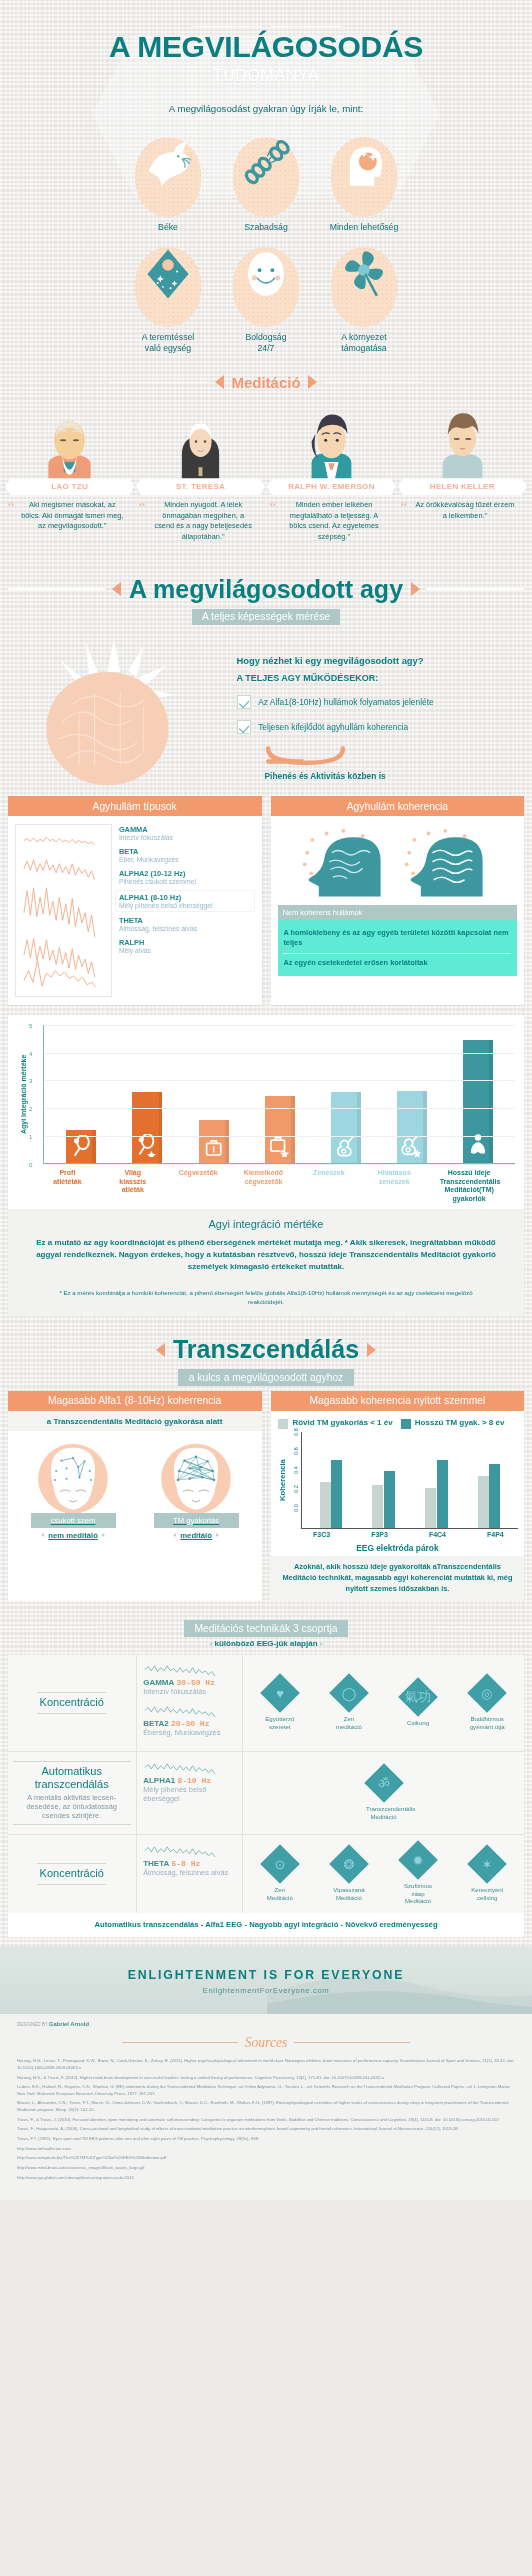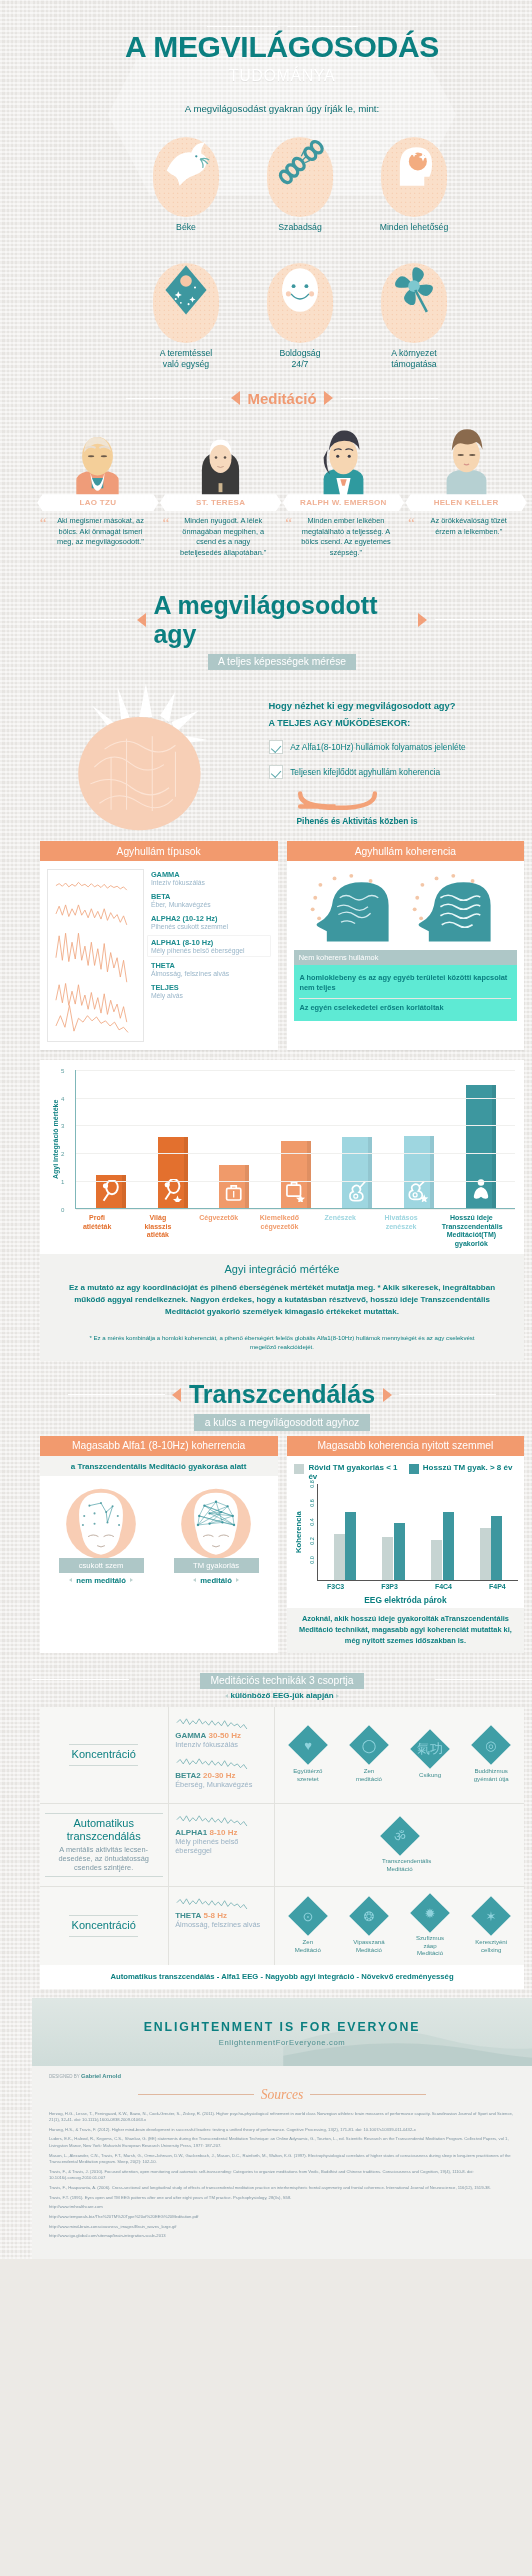--- a/index.html
+++ b/index.html
@@ -6,36 +6,36 @@
   body {
     width:532px; margin:0 auto;
     font-family:"Liberation Sans", sans-serif;
     background:#eceae6;
     color:#1a7a7a;
     -webkit-font-smoothing:antialiased;
   }
   .page { width:532px; position:relative; background:
      repeating-linear-gradient(0deg, rgba(255,255,255,.45) 0 0.6px, rgba(0,0,0,.012) 0.6px 1.3px),
      repeating-linear-gradient(90deg, rgba(255,255,255,.35) 0 0.6px, rgba(0,0,0,.010) 0.6px 1.3px),
-     #eceae7; padding-left: 32px; }
+     #eceae7; }
 
   
   .hero { padding:26px 0 11.6px; text-align:center; position:relative; }
   .hexbg { position:absolute; left:50%; top:34px; transform:translateX(-50%);
     width:348px; height:161px; background:rgba(255,255,255,.30);
     clip-path:polygon(12% 0,88% 0,100% 50%,88% 100%,12% 100%,0 50%); }
   .hero-inner { position:relative; }
   .rule-wrap { display:flex; align-items:center; justify-content:center; gap:9px; margin-bottom:3.9px;}
   .rule { height:1.3px; width:71px; background:#fff; }
   h1.title { font-size:30px; font-weight:bold; color:#0b7f80; letter-spacing:-0.3px; line-height:1.05; }
   .subtitle { font-size:16px; color:#ffffff; letter-spacing:0.6px; margin-top:3.9px; text-shadow:0 0.6px 0.6px rgba(0,0,0,.06); }
   .lead { font-size:9.7px; color:#0e6f72; margin-top:18px; font-weight:500;}
 
   
-  .icon-grid { display:flex; justify-content:flex-end; gap:30px; margin-top:11.6px; flex-wrap:wrap; width:348px; margin-left:auto; margin-right:auto;}
+  .icon-grid { display:flex; justify-content:center; gap:14px; margin-top:11.6px; flex-wrap:wrap; width:348px; margin-left:auto; margin-right:auto;}
   .icon-cell { width:84px; text-align:center; }
   .blob { width:66px; height:80px; margin:0 auto; position:relative;
           background:#fadfc9; border-radius:50%/46%; }
   .blob .dots { position:absolute; inset:0; border-radius:50%/46%;
      background-image:radial-gradient(#f0a87c 0.8px, transparent 0.8px);
      background-size:4.5px 4.5px; opacity:.55; }
   .blob svg { position:relative; z-index:2; }
   .icon-label { font-size:8.7px; color:#0e7175; margin-top:5.2px; line-height:1.28; font-weight:500;}
 
   
@@ -112,21 +112,21 @@
   .chart-note { background:#f2f2f0; padding:9px 23px 10.3px; text-align:center;}
   .chart-note h3 { font-size:11px; color:#0b7f80; font-weight:500; margin-bottom:6.5px;}
   .chart-note p { font-size:8px; color:#0b7f80; line-height:1.48; font-weight:600;}
   .footnote { font-size:6.1px; color:#0b7f80; text-align:center; padding:6.5px 45px 0; line-height:1.45;}
 
   
   .tpanels { display:flex; gap:9px; padding:5.2px 7.7px 0;}
   .tpanel { flex:1; background:#fff;}
   .tsub { background:#f3f3f1; text-align:center; font-size:8px; color:#0b7f80; padding:5.8px 3.9px; font-weight:600;}
   .faces { display:flex; justify-content:space-around; padding:9px 3.9px 0;}
-  .face-wrap{ text-align:center; width:85px;}
+  .face-wrap{ text-align:center; width:85px;text-decoration:underline;}
   .face-cap { background:#aec7c7; color:#fff; font-size:7.7px; padding:2.6px 3.9px; margin-top:-9px; position:relative; z-index:3;}
   .face-sub { font-size:7.7px; color:#0b7f80; font-weight:bold; margin-top:3.2px; display:flex;align-items:center;justify-content:center;gap:3.9px;}
   .mini-tri{width:0;height:0;border-top:2.6px solid transparent;border-bottom:2.6px solid transparent;}
   .mini-tri.l{border-right:3.9px solid #bcd2cf;}
   .mini-tri.r{border-left:3.9px solid #bcd2cf;}
 
   .legend { display:flex; gap:6.5px; padding:7.7px 7.7px 2.6px; font-size:8px; color:#0b7f80; font-weight:bold;}
   .legend .sw { width:10.3px;height:10.3px;flex:0 0 10.3px;margin-top:0.6px;}
   .eegplot { height:97px; display:flex; padding:0 6.5px;}
   .eeg-y { writing-mode:vertical-rl; transform:rotate(180deg); font-size:7.7px; color:#0b7f80; font-weight:bold; display:flex;align-items:center;justify-content:center; padding-right:1.3px;}
@@ -144,21 +144,21 @@
   .tech-wrap{ margin:0 7.7px; background:#f7f7f5; }
   .tech-row{ display:flex; border-bottom:0.6px solid #e2e2de; }
   .tech-row:last-child{border-bottom:none;}
   .tc1{ width:129px; flex:0 0 129px; display:flex;align-items:center;justify-content:center; text-align:center; padding:9px 5.2px; border-right:0.6px solid #e2e2de;}
   .tc1 .nm{ font-size:11px; color:#0b7f80; border-top:0.6px solid #cfd9d6;border-bottom:0.6px solid #cfd9d6; padding:3.2px 2.6px; line-height:1.2;}
   .tc1 .nm small{display:block;font-size:7.4px;color:#7f9aa6;border:none;padding-top:2.6px;font-weight:400;}
   .tc2{ width:106px; flex:0 0 106px; padding:7.7px 6.5px; border-right:0.6px solid #e2e2de;}
   .tc3{ flex:1; display:flex; justify-content:space-around; align-items:center; padding:7.7px 3.9px; gap:2.6px;}
   .band-name{ font-size:8px; color:#6f8fa5; font-weight:bold; }
   .band-name b{ color:#3f8d8f;}
-  .band-name i{ color:#f0a070; font-style:normal;}
+  .band-name i{ color:#f0a070; font-style:normal;font-family:Liberation Mono, monospace;}
   .band-desc{ font-size:7.4px; color:#9ab2c4; line-height:1.3; margin-bottom:5.8px;}
   .dia{ width:35px; text-align:center;}
   .dia .sq{ width:28px;height:28px;background:#3f9ea6;transform:rotate(45deg);margin:3.9px auto 7.7px;position:relative;}
   .dia .sq span{ transform:rotate(-45deg); position:absolute; inset:0; display:flex;align-items:center;justify-content:center; color:#8fd3dd; font-size:13px;}
   .dia .cap{ font-size:6.1px; color:#3f8d8f; line-height:1.25;}
   .tech-foot{ background:#fff; text-align:center; font-size:7.7px; color:#0b7f80; font-weight:bold; padding:7.7px 3.9px; margin:0 7.7px 0;}
 
   
   .cta{ position:relative; margin-top:9px; padding:22px 0 19.4px; text-align:center;
         background:linear-gradient(#dfe7e4,#cfdcd9);}
@@ -433,21 +433,21 @@
               </div>
               <div class="wl-item hl">
                 <div class="wl-name">ALPHA1 (8-10 Hz)</div>
                 <div class="wl-desc">Mély pihenés belső éberséggel</div>
               </div>
               <div class="wl-item">
                 <div class="wl-name">THETA</div>
                 <div class="wl-desc">Álmosság, felszínes alvás</div>
               </div>
               <div class="wl-item">
-                <div class="wl-name">TELJES</div>
+                <div class="wl-name">RALPH</div>
                 <div class="wl-desc">Mély alvás</div>
               </div>
             </div>
         </div>
       </div>
     </div>
 
     <div class="panel">
       <div class="panel-head">Agyhullám koherencia</div>
       <div class="panel-body">

